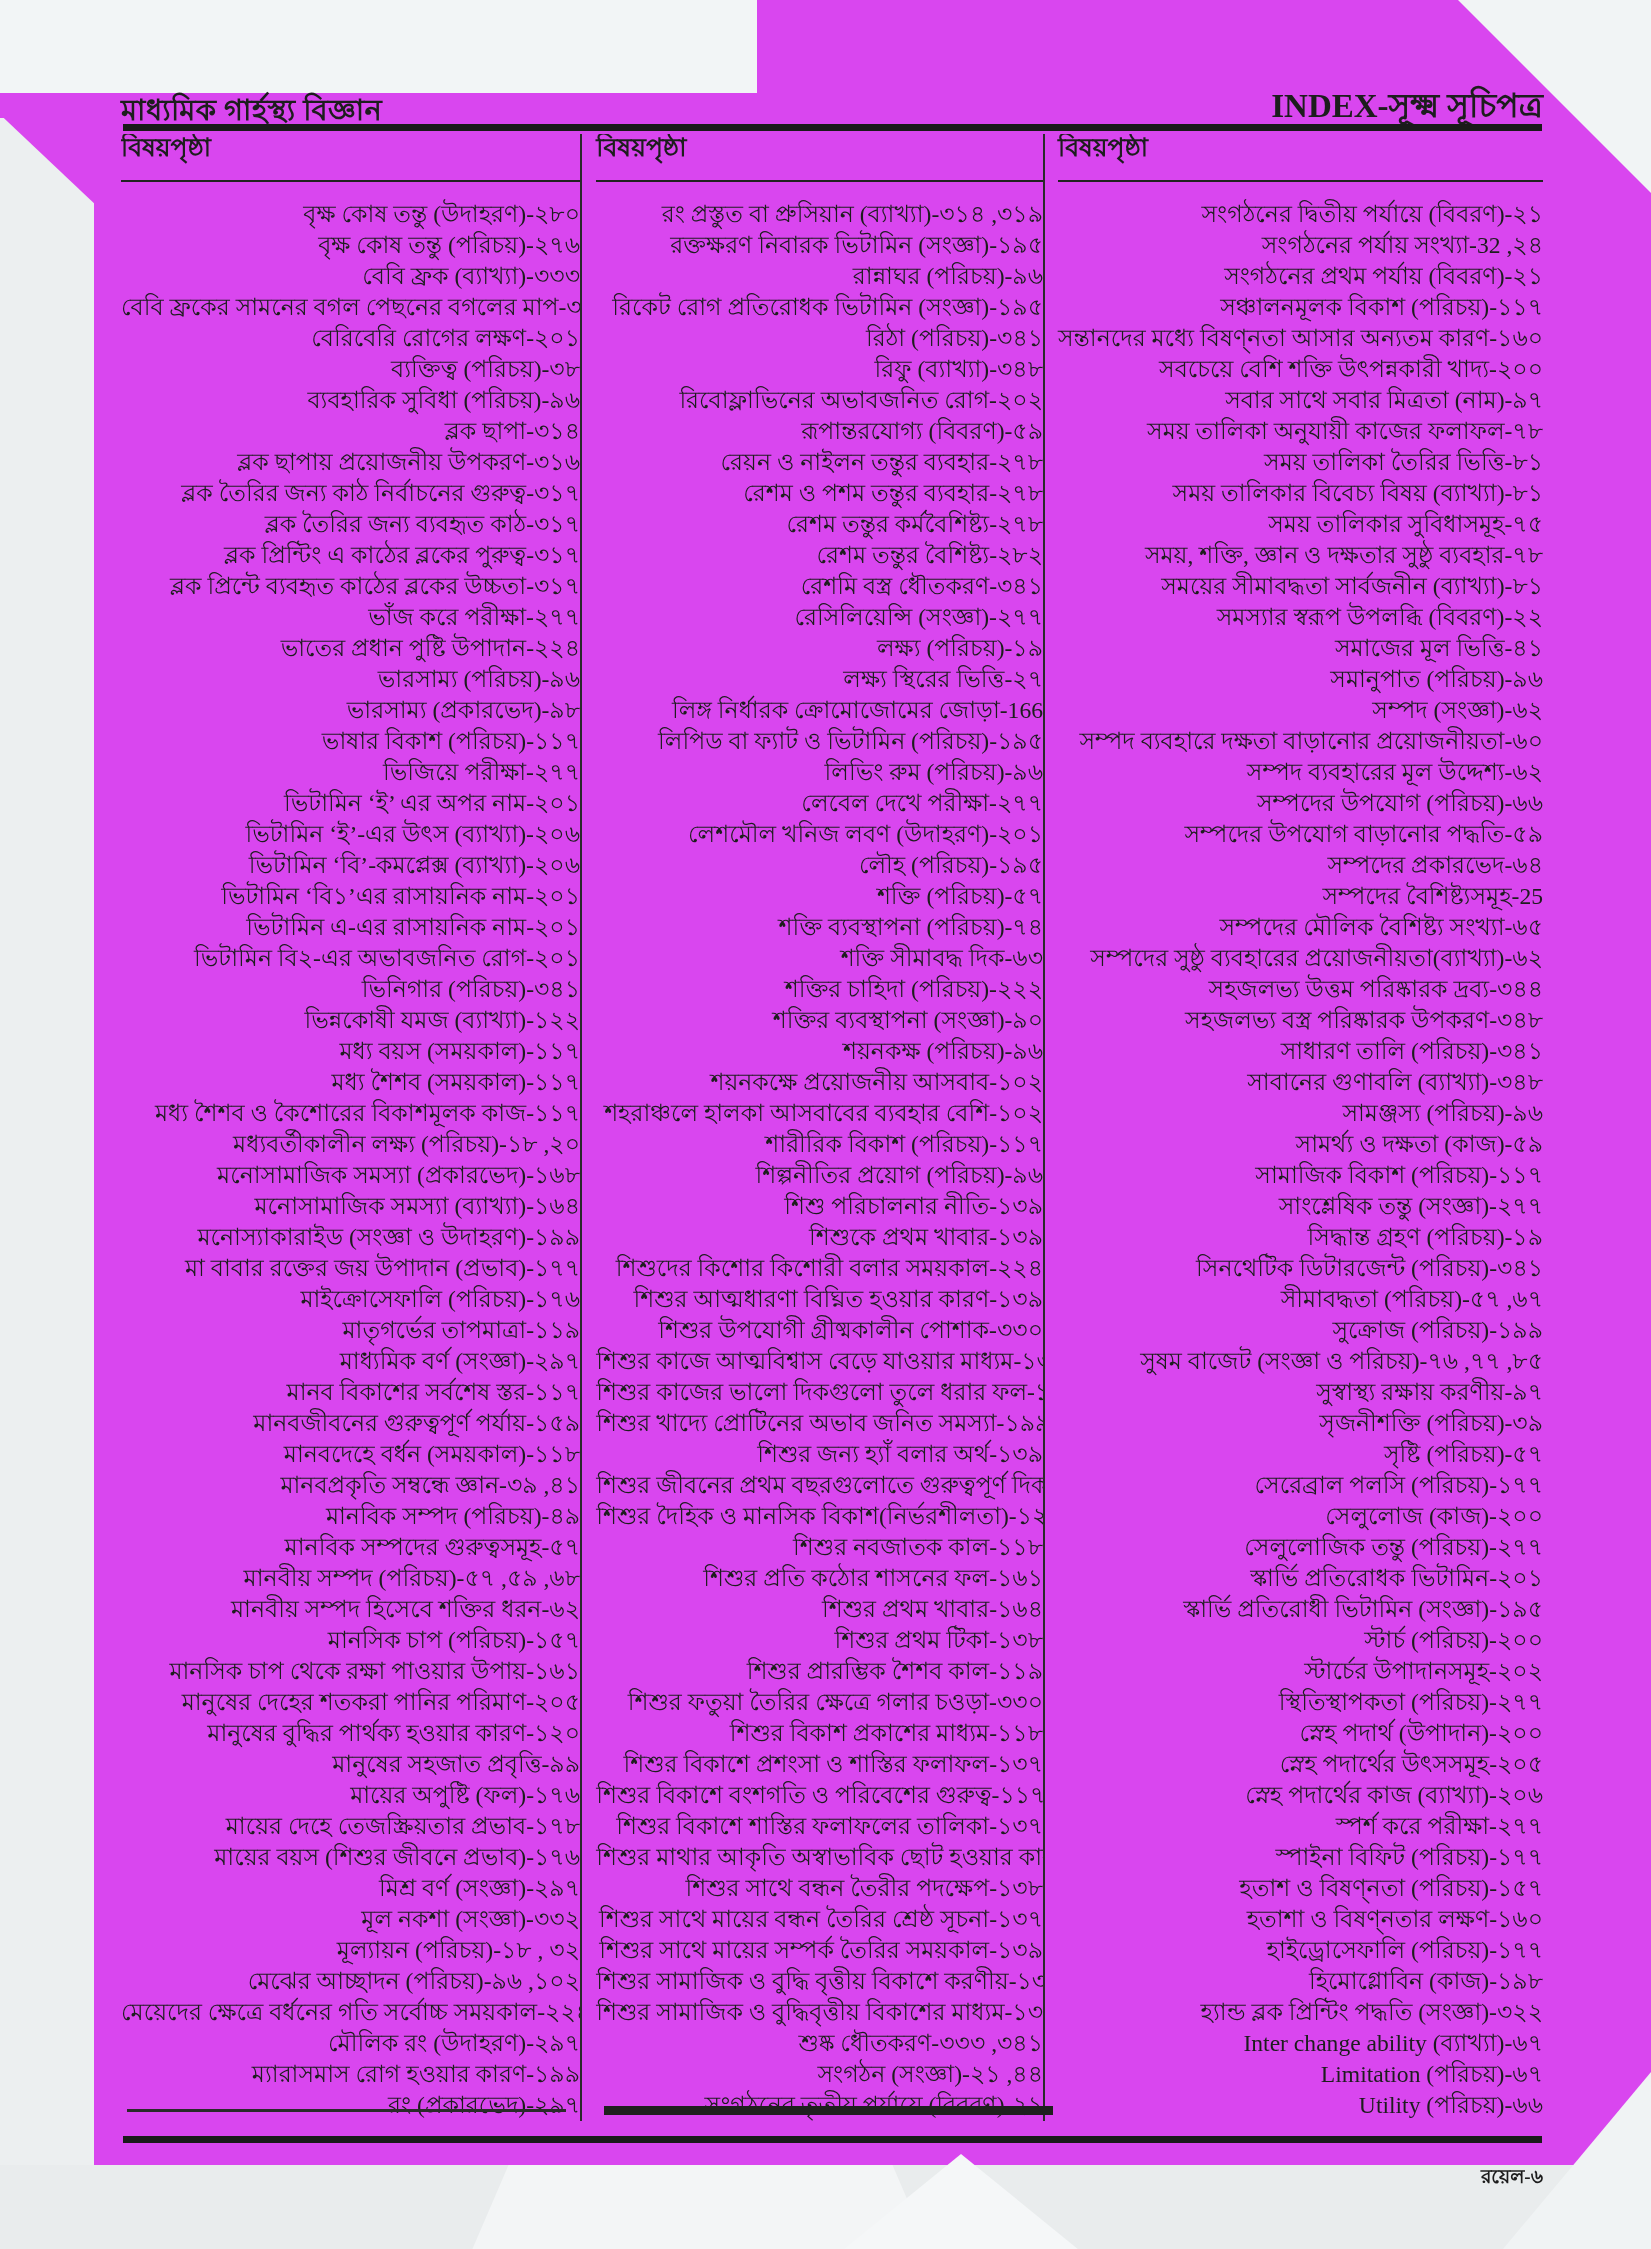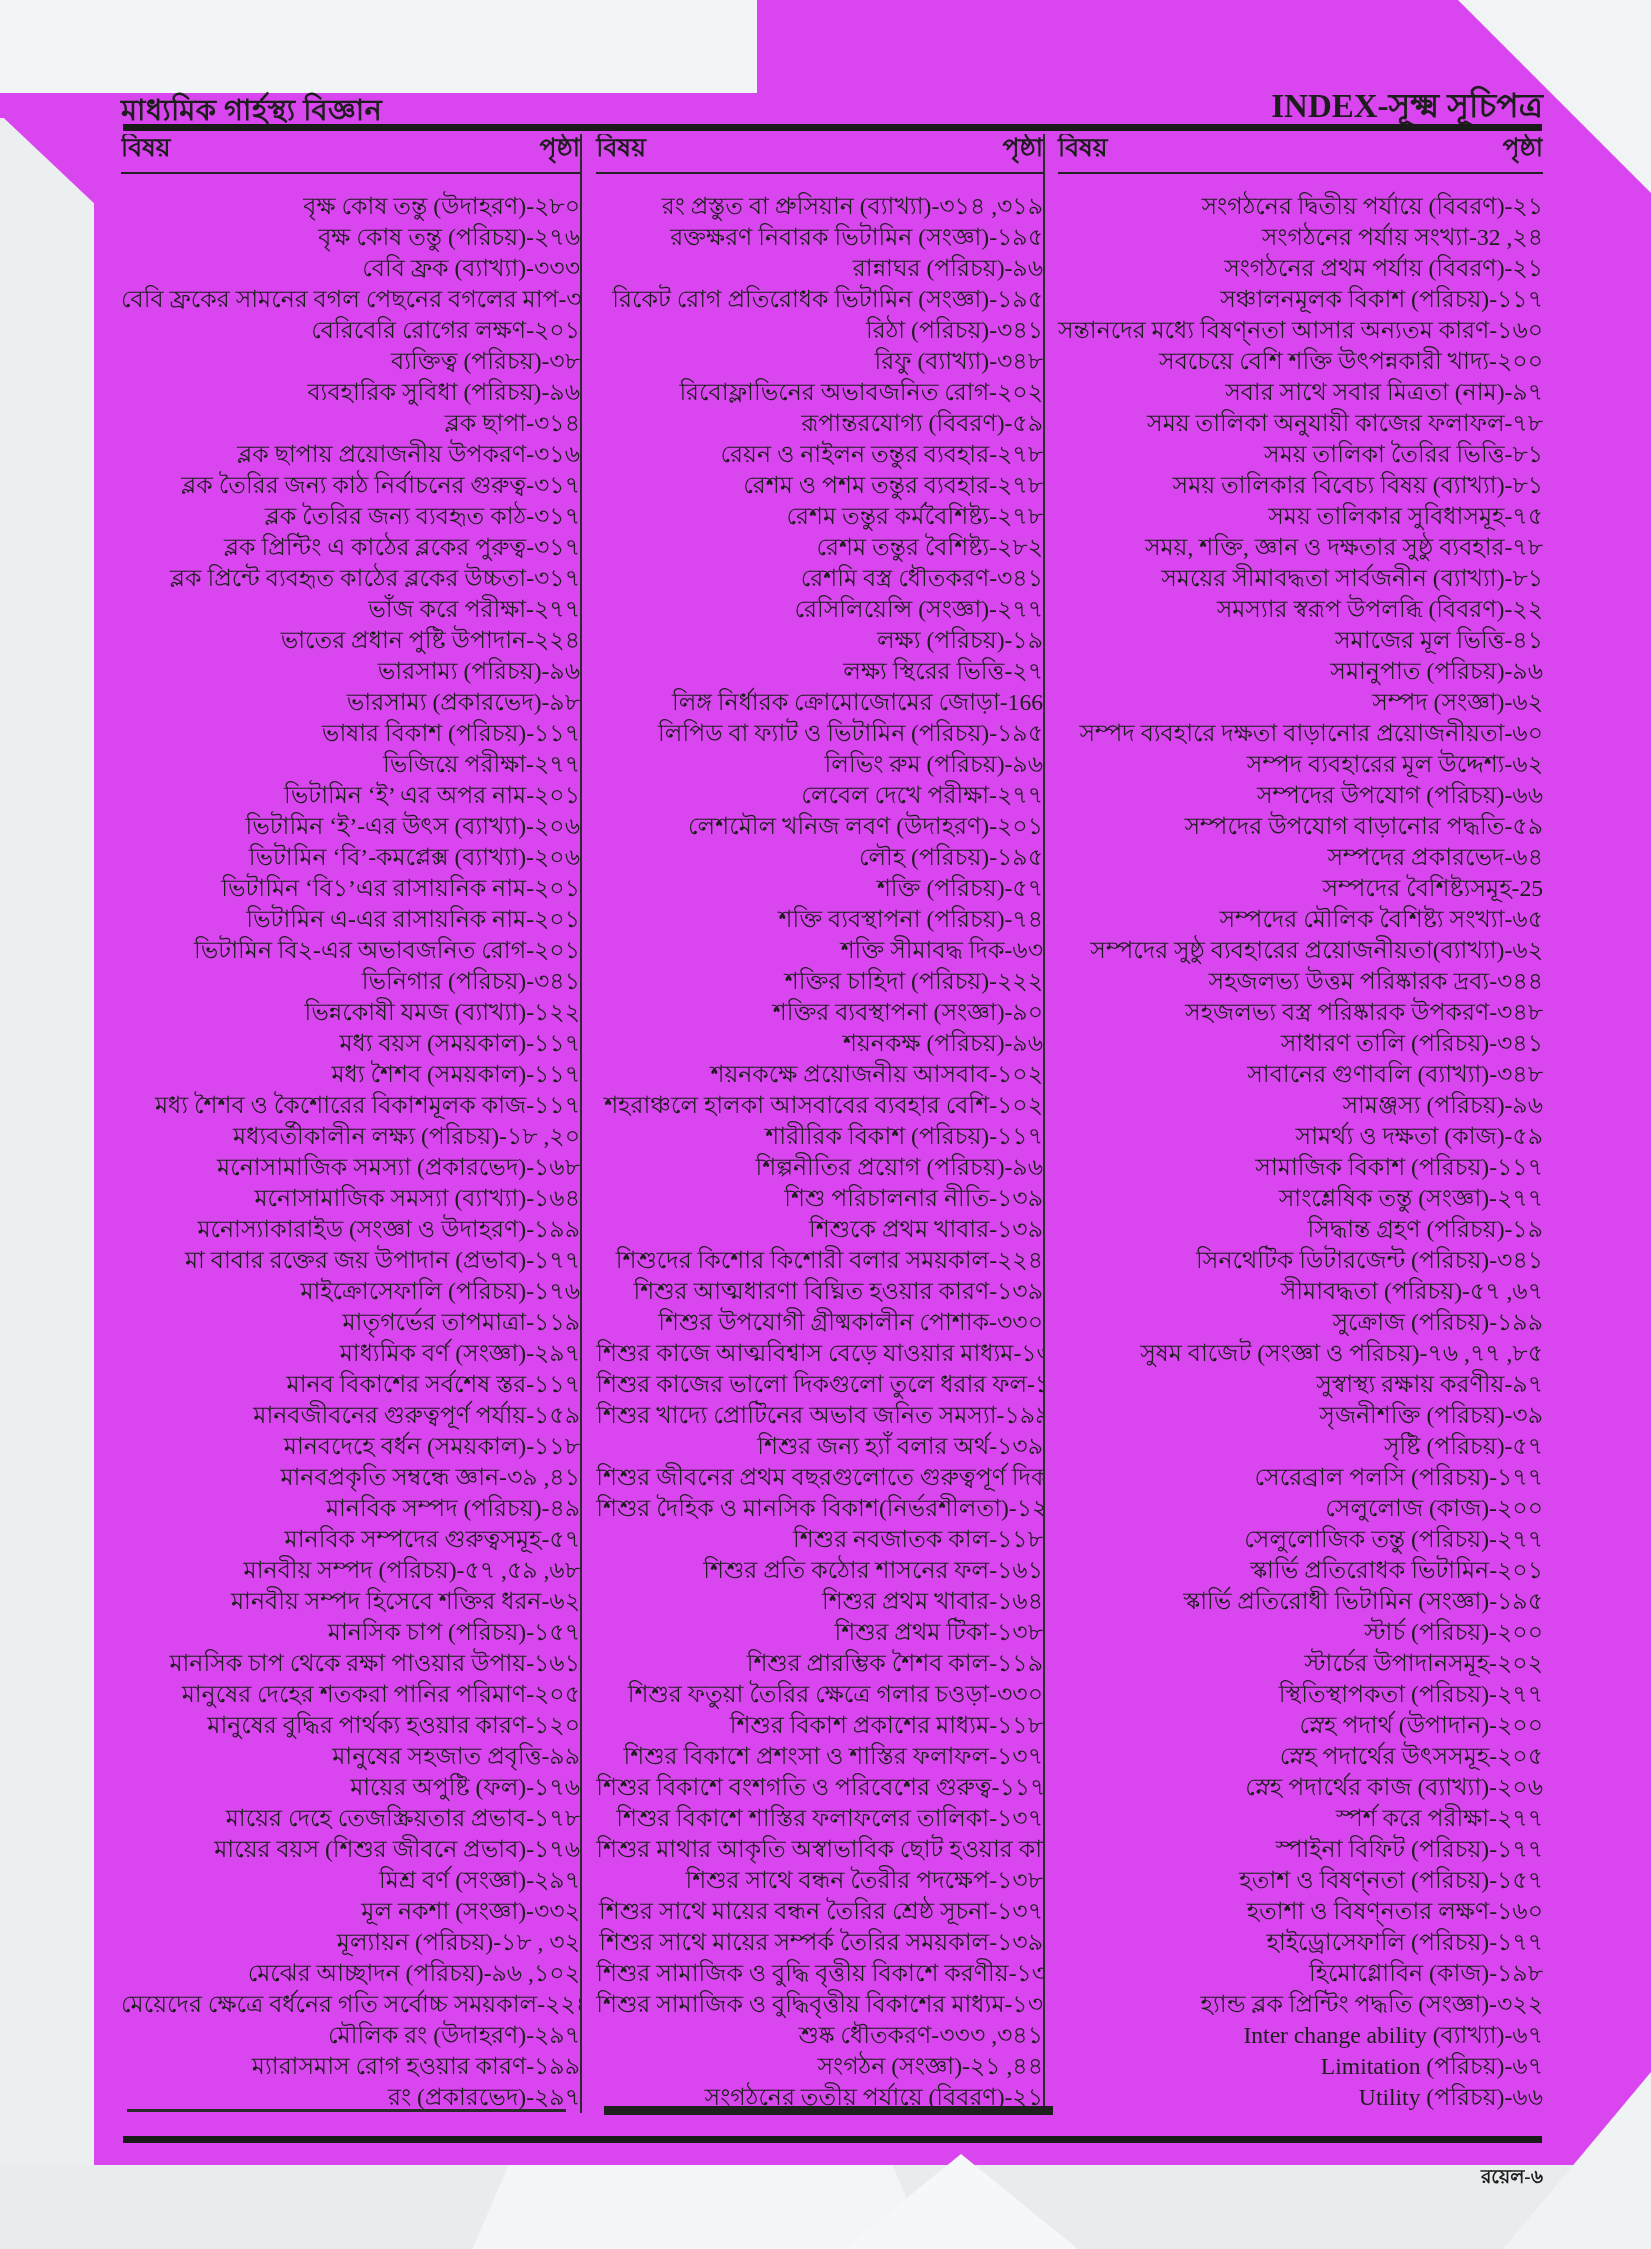--- a/index.html
+++ b/index.html
@@ -38,24 +38,24 @@
 
   .index-columns{
     position:absolute;left:121px;top:134px;width:1436px;
     display:flex;align-items:stretch;
   }
   .col{box-sizing:border-box;overflow:hidden;}
   .col-1{width:459px;}
   .col-2{width:463px;border-left:2.1px solid #2a2a2a;padding-left:14.3px;}
   .col-3{width:500px;border-left:2.1px solid #2a2a2a;padding-left:13px;}
   .col-head{
-    display:flex;justify-content:space-between;
+    display:flex;justify-content:flex-start;
     font-size:25px;font-weight:bold;
     border-bottom:2.1px solid #222;
-    padding-bottom:11px;height:27px;line-height:27px;
+    padding-bottom:19px;height:27px;line-height:27px;
   }
   .entries{padding-top:17px;text-align:right;}
   .entry{
     font-size:23.6px;line-height:31px;height:31px;
     white-space:nowrap;
   }
 
   .rule-col1-end{position:absolute;left:127px;top:2109px;width:439px;height:2.9px;background:#2a2a2a;}
   .rule-col2-end{position:absolute;left:604px;top:2106px;width:449px;height:9.3px;background:#1f1f1f;}
   .rule-thick-bottom{position:absolute;left:123px;top:2136px;width:1419px;height:7.1px;background:#1a1a1a;}

